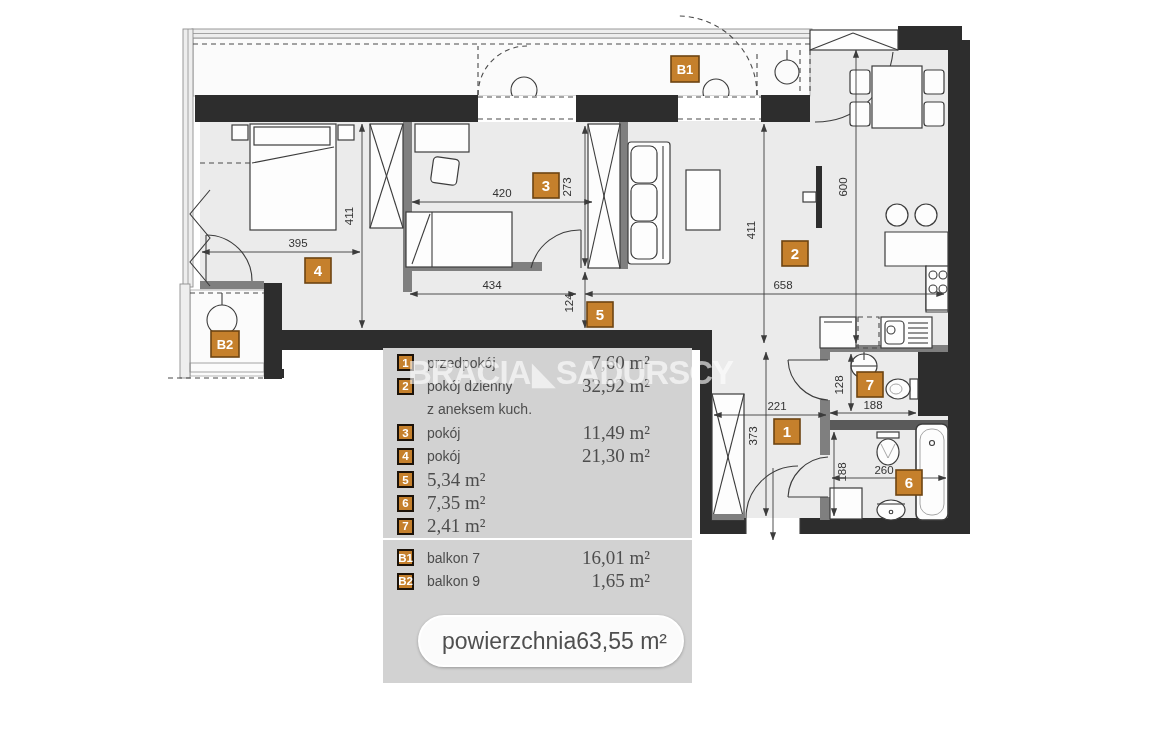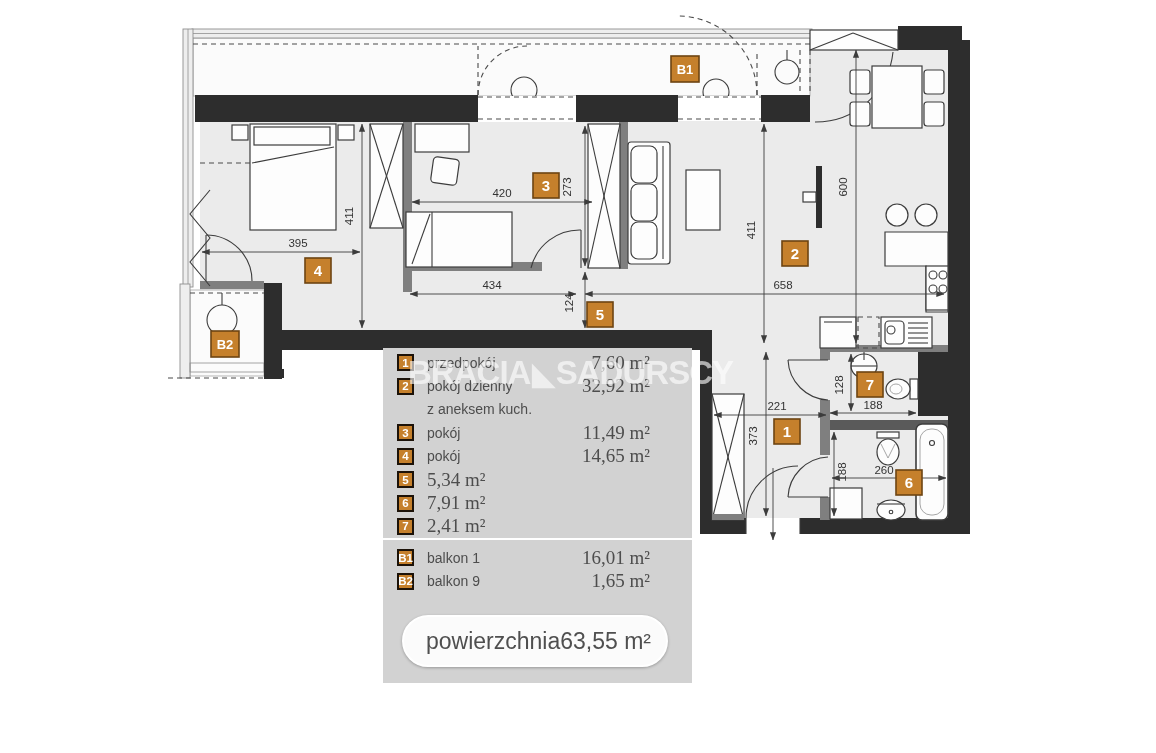--- a/index.html
+++ b/index.html
@@ -30,21 +30,21 @@
   .legend-rooms{top:348px;width:309px;height:190px;padding-top:3px;box-sizing:border-box;}
   .legend-balconies{top:540px;width:309px;height:143px;padding-top:6px;box-sizing:border-box;}
   .lrow{display:flex;align-items:center;height:23.4px;padding:0 42px 0 14px;}
   .lrow .lbadge{width:17px;height:17px;box-sizing:border-box;background:#c5802c;
      border:2px solid #1c1208;color:#fff;font-size:11.5px;font-weight:bold;
      display:flex;align-items:center;justify-content:center;margin-right:13px;flex:none;}
   .lrow .llabel{flex:1;font-size:14px;color:#4d4d4d;white-space:nowrap;}
   .lrow .lval{font-size:19px;color:#4d4d4d;white-space:nowrap;font-family:Liberation Serif, serif;}
   .lrow.cont{padding-left:44px;align-items:center;}
   .lrow.cont .llabel{flex:1;}
-  .total-pill{position:absolute;left:402px;top:615px;width:266px;height:52px;z-index:3;
+  .total-pill{position:absolute;left:418px;top:615px;width:266px;height:52px;z-index:3;
      background:#fbfbfb;border:2px solid #ffffff;border-radius:26px;
      box-shadow:0 1px 3px rgba(0,0,0,.28);box-sizing:border-box;
      display:flex;align-items:center;justify-content:space-between;padding:0 22px;}
   .total-pill .tlabel,.total-pill .tval{font-size:23px;color:#4f4f4f;white-space:nowrap;}
 
   
   .watermark{position:absolute;left:408px;top:353px;z-index:6;pointer-events:none;
      font-size:34px;font-weight:bold;color:rgba(255,255,255,0.62);
      white-space:nowrap;letter-spacing:-1px;transform:scaleX(0.97);transform-origin:left;}
   .watermark .wlogo{display:inline-block;margin:0 2px;font-size:30px;}
@@ -384,40 +384,40 @@
     <span class="llabel">z aneksem kuch.</span>
   </div>
   <div class="lrow">
     <span class="lbadge">3</span>
     <span class="llabel">pokój</span>
     <span class="lval">11,49 m²</span>
   </div>
   <div class="lrow">
     <span class="lbadge">4</span>
     <span class="llabel">pokój</span>
-    <span class="lval">14,65 m²</span>
+    <span class="lval">21,30 m²</span>
   </div>
   <div class="lrow">
     <span class="lbadge">5</span>
     <span class="lval">5,34 m²</span>
   </div>
   <div class="lrow">
     <span class="lbadge">6</span>
-    <span class="lval">7,91 m²</span>
+    <span class="lval">7,35 m²</span>
   </div>
   <div class="lrow">
     <span class="lbadge">7</span>
     <span class="lval">2,41 m²</span>
   </div>
 </div>
 
 <div class="legend-box legend-balconies">
   <div class="lrow">
     <span class="lbadge">B1</span>
-    <span class="llabel">balkon 1</span>
+    <span class="llabel">balkon 7</span>
     <span class="lval">16,01 m²</span>
   </div>
   <div class="lrow">
     <span class="lbadge">B2</span>
     <span class="llabel">balkon 9</span>
     <span class="lval">1,65 m²</span>
   </div>
 </div>
 
 <div class="total-pill">

